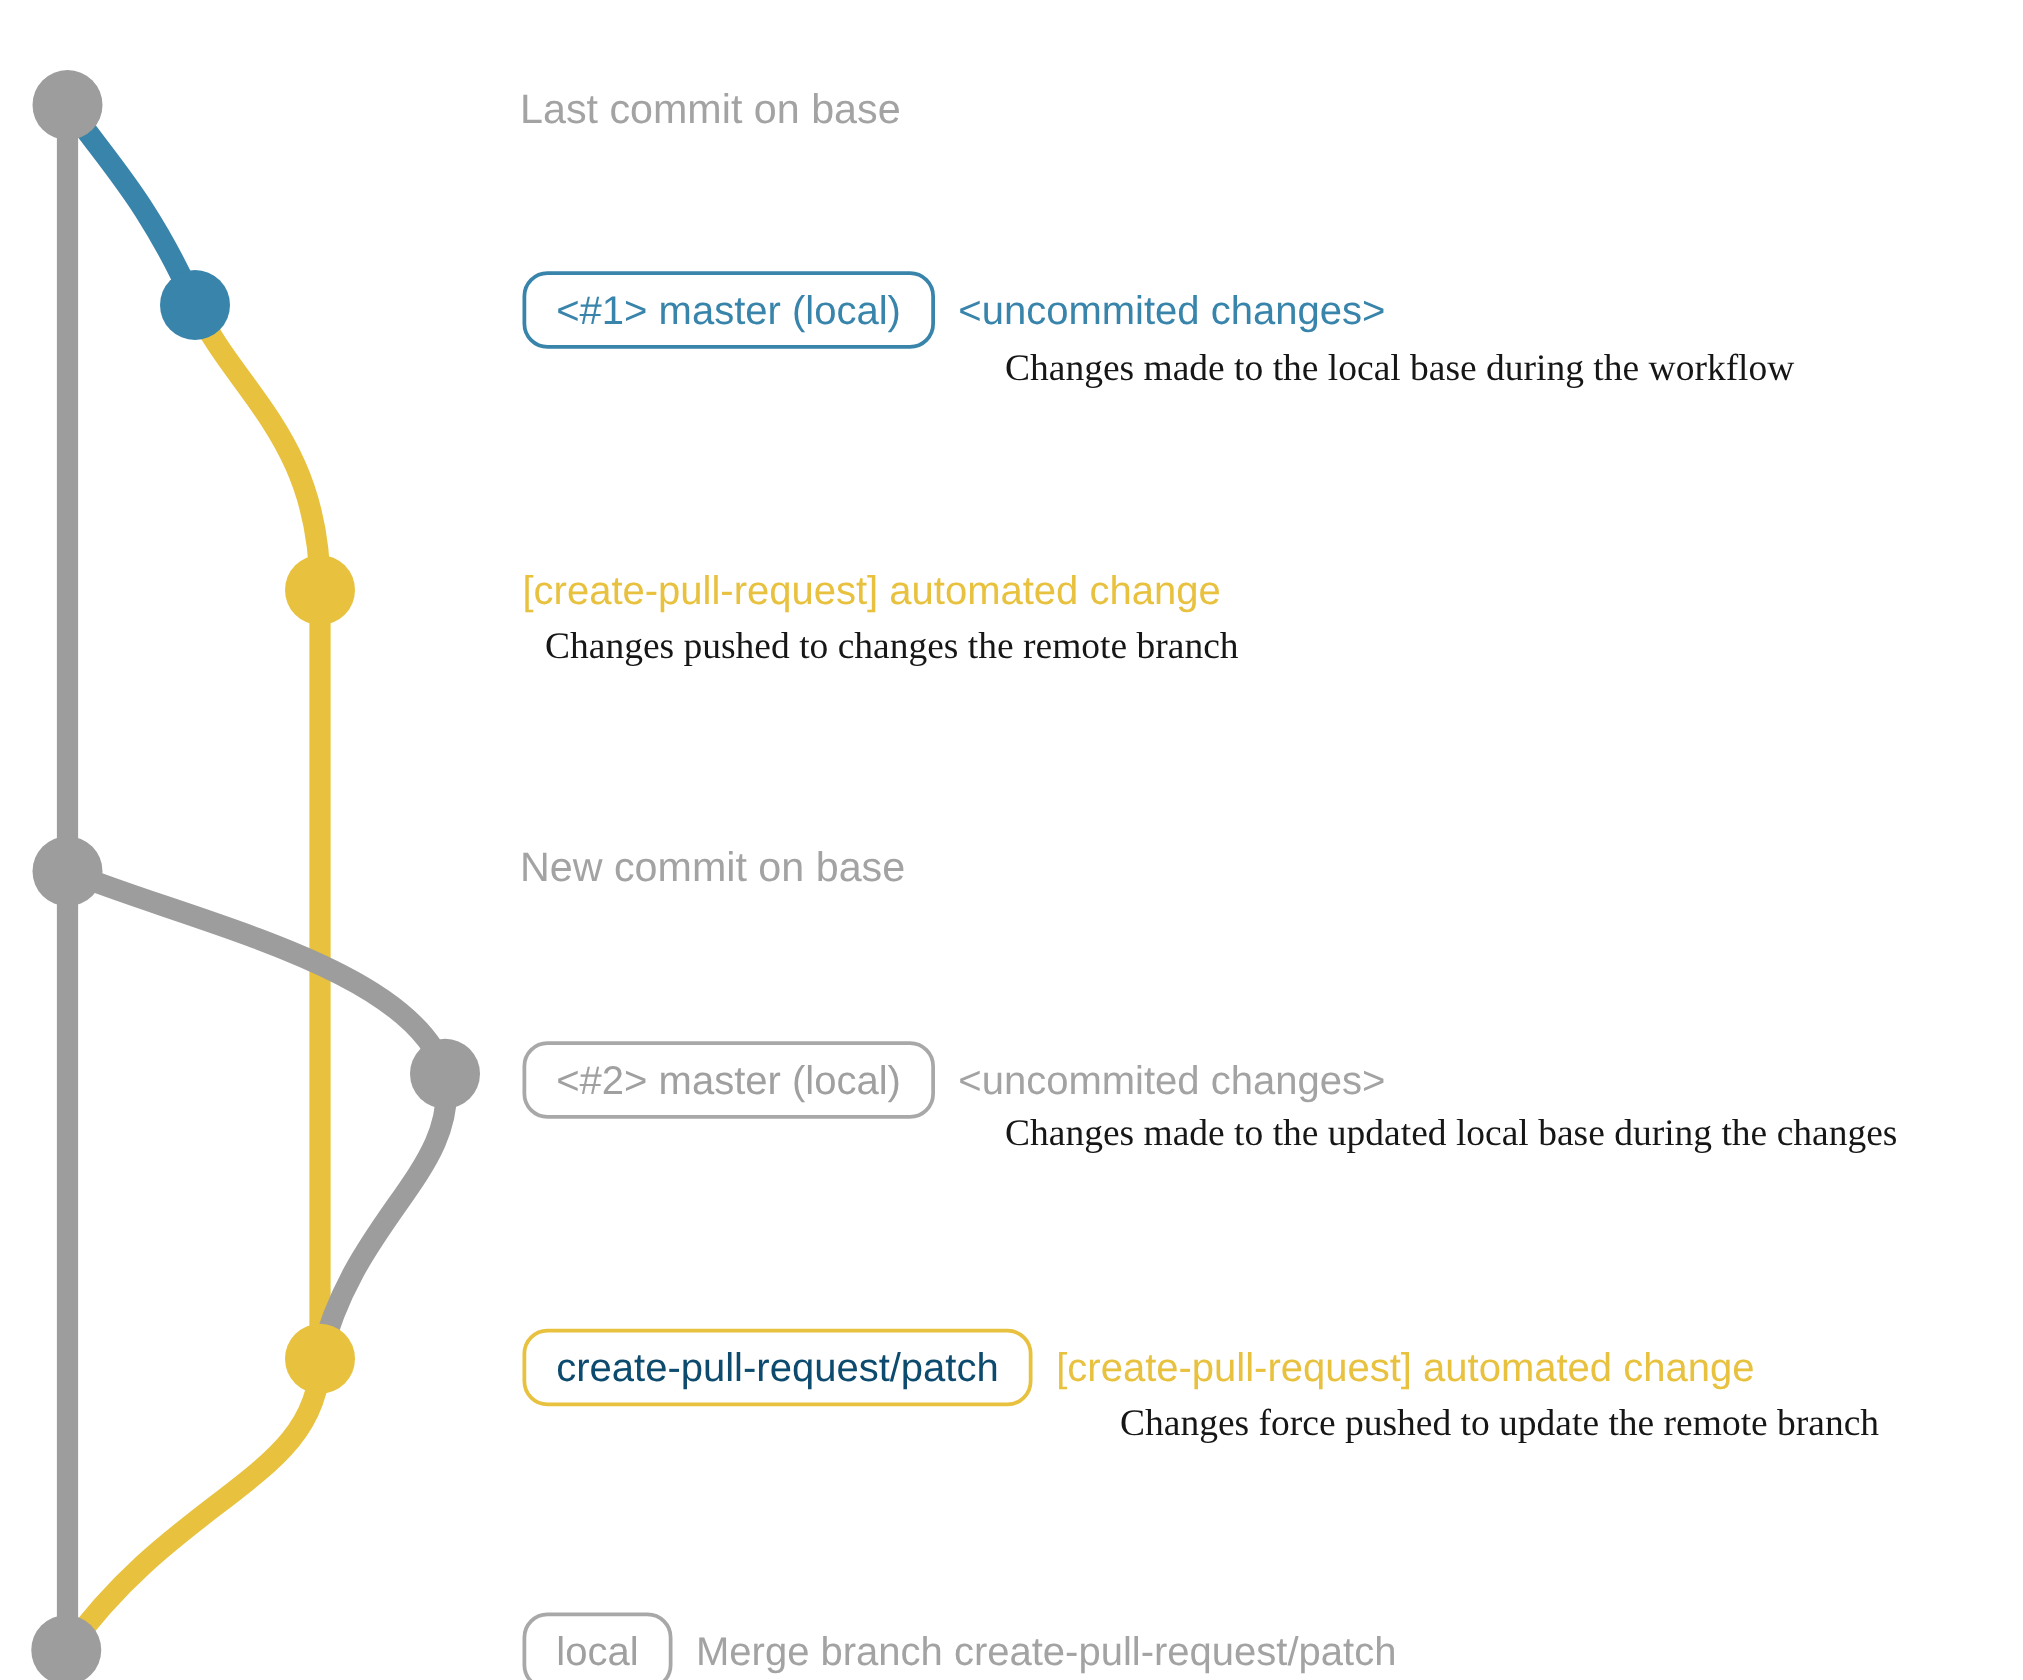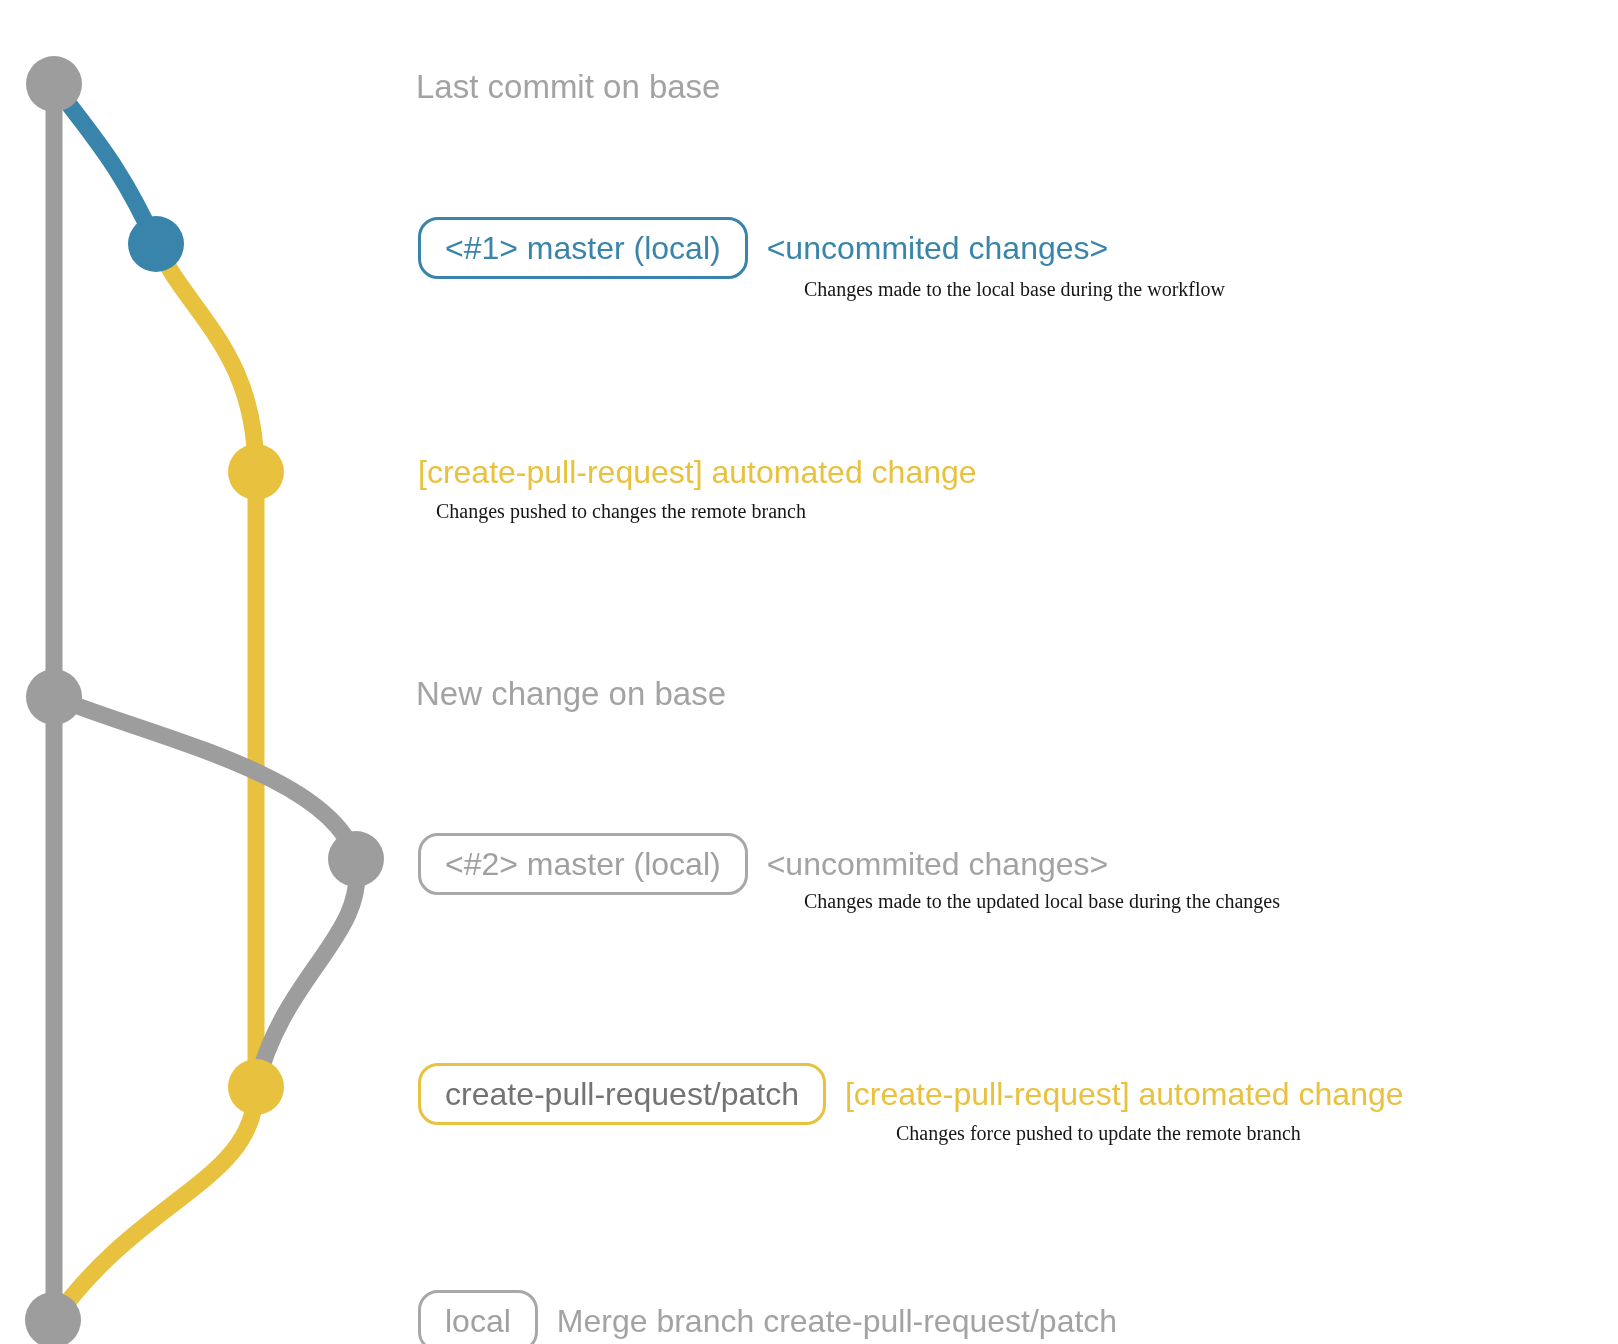--- a/index.html
+++ b/index.html
@@ -15,27 +15,27 @@
   .row{
     position:absolute;display:flex;align-items:center;gap:19px;height:62px;white-space:nowrap;
   }
   .badge{
     display:inline-flex;align-items:center;justify-content:center;
     height:56px;padding:0 24px;border:3px solid #ec4899;border-radius:20px;
     font-size:32px;line-height:1;box-sizing:content-box;
   }
   .badge.blue{color:#3884ab;border-color:#3884ab;}
   .badge.gray{color:#a0a0a0;border-color:#a8a8a8;}
-  .badge.yellow{color:#737373;border-color:#e8c13e;text-align:right;}
+  .badge.yellow{color:#0c4a6e;border-color:#e8c13e;text-align:right;}
   .msg{font-size:32px;line-height:1;white-space:nowrap;}
   .msg.blue{color:#3884ab;}
   .msg.gray{color:#a3a3a3;}
   .msg.yellow{color:#e8c13e;}
   .desc{
-    position:absolute;font-family:"Liberation Serif",serif;font-size:20px;
+    position:absolute;font-family:"Liberation Serif",serif;font-size:30px;
     color:#161616;line-height:1.15;white-space:nowrap;
   }
 </style>
 </head>
 <body>
 
 <div class="abs" style="left:16px;top:0;width:1618px;height:1344px;margin-top:32px;">
 
   <svg class="graph" width="420" height="1344" viewBox="0 0 420 1344">
 
@@ -60,21 +60,21 @@
 
   <div class="row" style="left:402px;top:185px;">
     <span class="badge blue">&lt;#1&gt; master (local)</span>
     <span class="msg blue">&lt;uncommited changes&gt;</span>
   </div>
   <div class="desc" style="left:788px;top:246px;">Changes made to the local base during the workflow</div>
 
   <div class="msg yellow abs" style="left:402px;top:424px;">[create-pull-request] automated change</div>
   <div class="desc" style="left:420px;top:468px;">Changes pushed to changes the remote branch</div>
 
-  <div class="label" style="left:400px;top:645px;">New change on base</div>
+  <div class="label" style="left:400px;top:645px;">New commit on base</div>
 
   <div class="row" style="left:402px;top:801px;">
     <span class="badge gray">&lt;#2&gt; master (local)</span>
     <span class="msg gray">&lt;uncommited changes&gt;</span>
   </div>
   <div class="desc" style="left:788px;top:858px;">Changes made to the updated local base during the changes</div>
 
   <div class="row" style="left:402px;top:1031px;">
     <span class="badge yellow">create-pull-request/patch</span>
     <span class="msg yellow">[create-pull-request] automated change</span>

